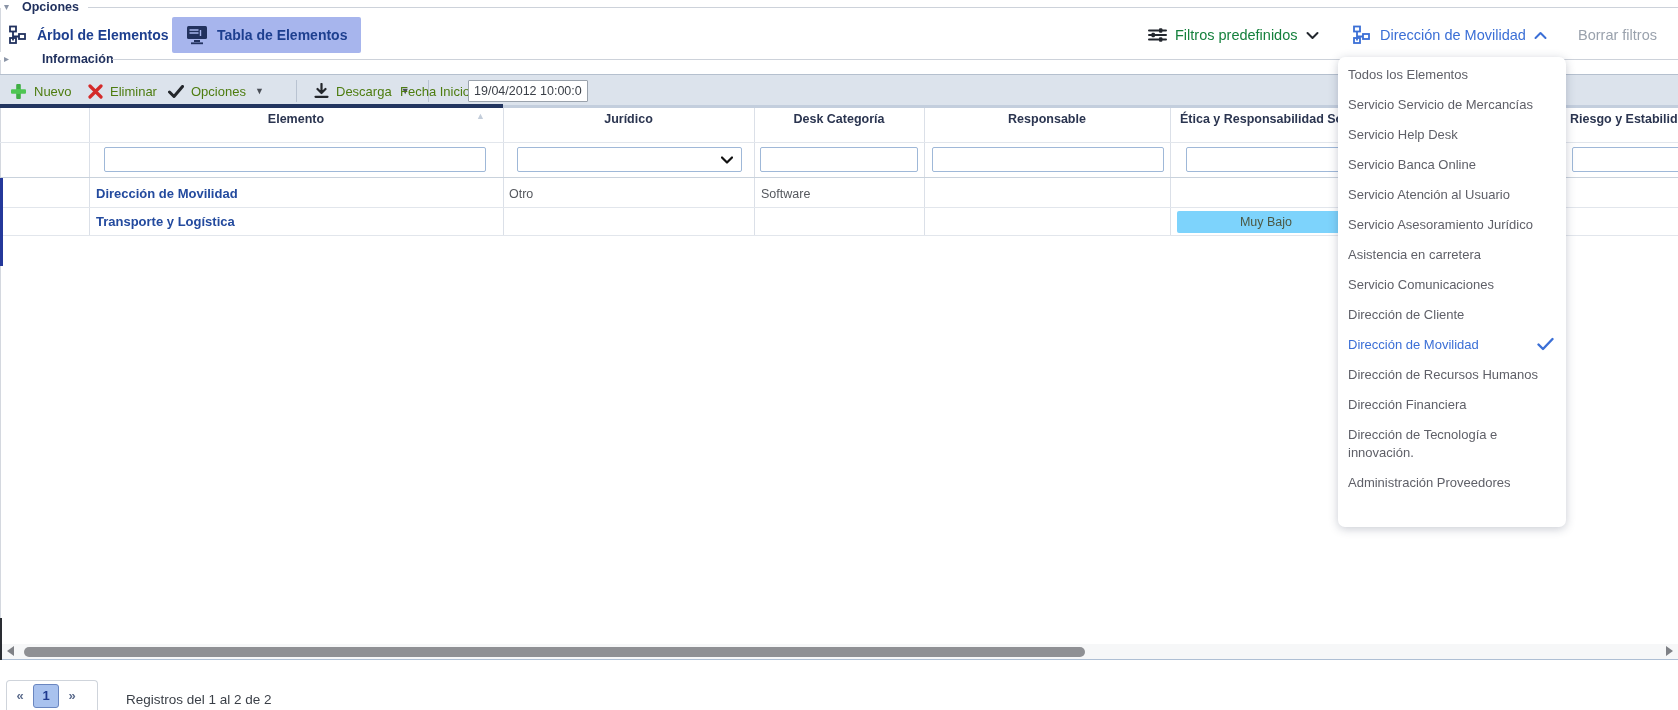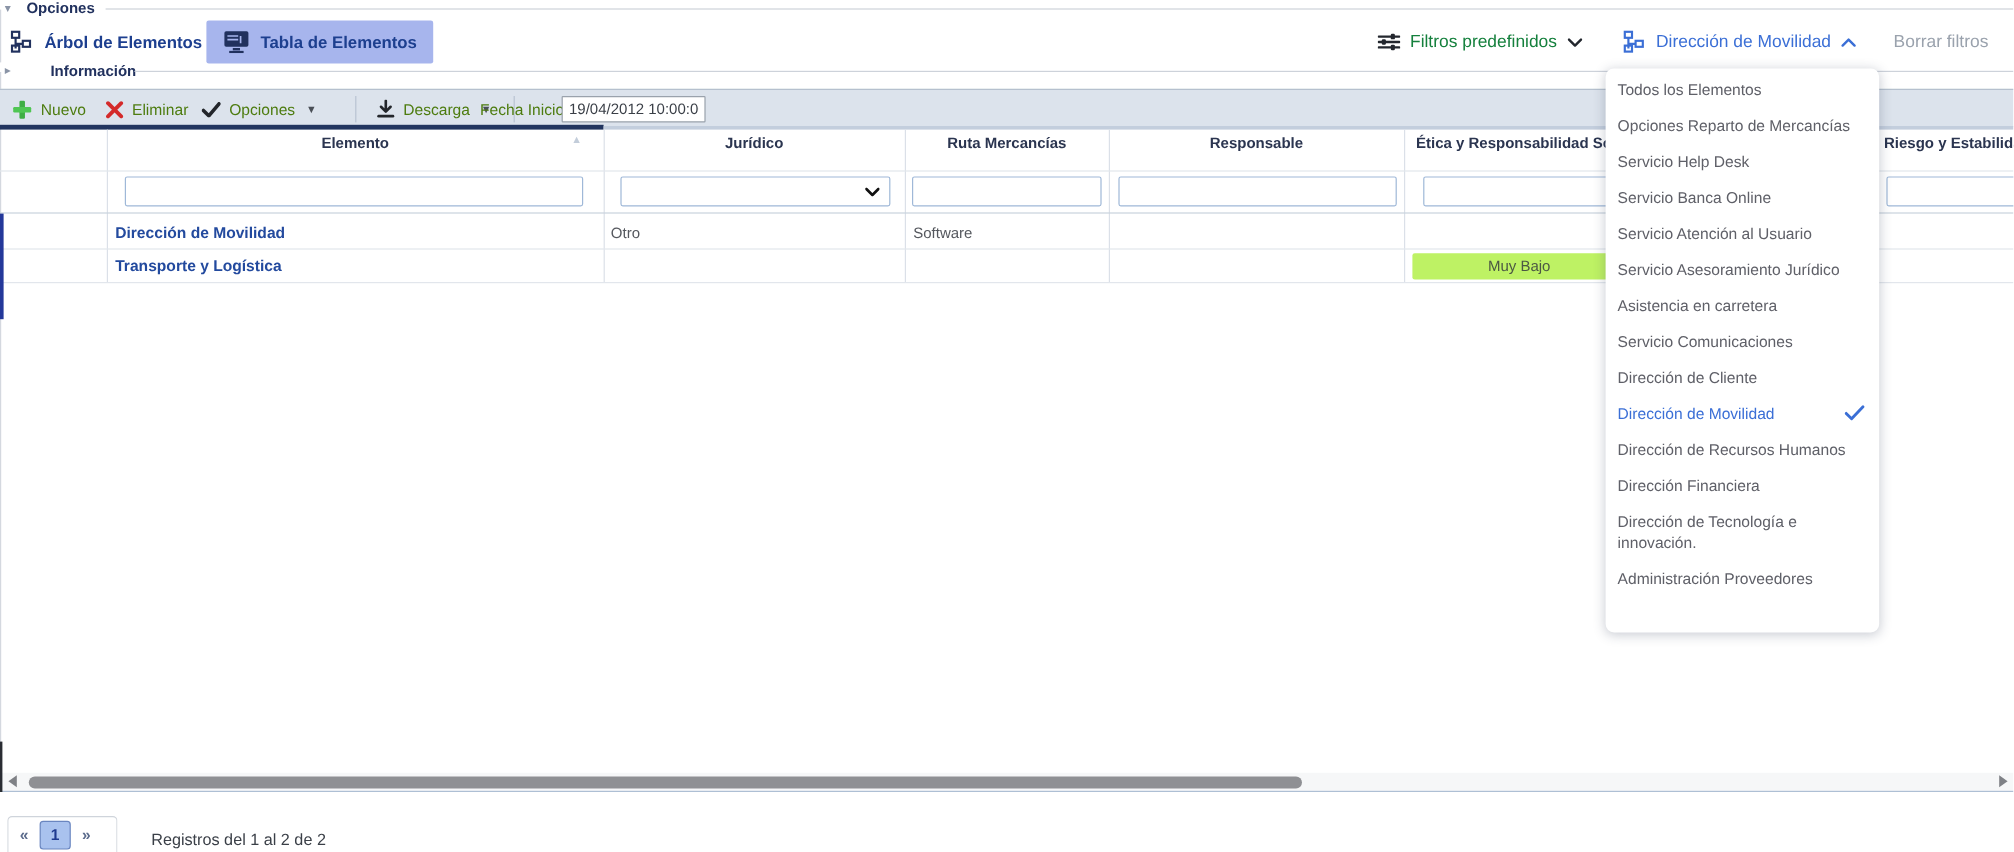--- a/index.html
+++ b/index.html
@@ -42,21 +42,21 @@
   .th.centered { text-align:center; }
   .sort-icon { position:absolute; left:476px; top:111px; font-size:9px; color:#c3cdda; }
   .vline { position:absolute; top:108px; width:1px; height:127px; background:#dbe0e8; }
   .hline { position:absolute; left:0; width:1678px; height:1px; background:#e2e6ec; }
   .filter-input { position:absolute; top:147px; height:25px; border:1px solid #9fb8d8; background:#fff; border-radius:2px;
                   font-family:"Liberation Sans",sans-serif; font-size:12.5px; color:#333; padding:0 6px; }
   .filter-select { position:absolute; top:147px; height:25px; border:1px solid #9fb8d8; background:#fff; border-radius:2px;
                    display:flex; align-items:center; justify-content:flex-end; padding-right:8px; cursor:pointer; }
   .cell-link { position:absolute; font-size:13px; font-weight:bold; color:#234a9e; white-space:nowrap; cursor:pointer; }
   .cell-text { position:absolute; font-size:12.5px; color:#55585e; white-space:nowrap; }
-  .badge { position:absolute; left:1177px; top:211px; width:178px; height:22px; background:#bef264; border-radius:2px;
+  .badge { position:absolute; left:1177px; top:211px; width:178px; height:22px; background:#7dd3fc; border-radius:2px;
            display:flex; align-items:center; justify-content:center; font-size:12.5px; color:#4c5844; }
   .left-blue-bar { left:0; top:178px; width:3px; height:88px; background:#24389a; }
   .left-dark-bar { left:0; top:618px; width:2px; height:42px; background:#2a2d33; }
 
   
   #dropdown { left:1338px; top:57px; width:228px; height:470px; background:#fff; border-radius:7px;
               box-shadow:0 2px 10px rgba(40,50,80,.25); z-index:50; padding:3px 0; overflow:hidden; }
   .dd-item { position:relative; padding:6px 14px 6px 10px; margin:0 0 0 0; line-height:18px; min-height:30px;
              font-size:13px; color:#5f6068; cursor:pointer; display:flex; align-items:center; }
   .dd-item.selected { color:#3b6fd6; }
@@ -217,21 +217,21 @@
     </div>
     <input id="fecha-input" type="text" value="19/04/2012 10:00:00" style="">
   </div>
 
   <div class="abs bar-dark"></div>
   <div class="abs bar-light"></div>
 
   <div class="th centered" style="left:89px;width:414px;">Elemento</div>
   <span class="sort-icon">▲</span>
   <div class="th centered" style="left:503px;width:251px;">Jurídico</div>
-  <div class="th centered" style="left:754px;width:170px;">Ruta Mercancías</div>
+  <div class="th centered" style="left:754px;width:170px;">Desk Categoría</div>
   <div class="th centered" style="left:924px;width:246px;">Responsable</div>
   <div class="th" style="left:1180px;">Ética y Responsabilidad Social</div>
   <div class="th" style="left:1570px;">Riesgo y Estabilidad</div>
 
   <div class="vline" style="left:89px;"></div>
   <div class="vline" style="left:503px;"></div>
   <div class="vline" style="left:754px;"></div>
   <div class="vline" style="left:924px;"></div>
   <div class="vline" style="left:1170px;"></div>
 
@@ -256,21 +256,21 @@
   <div class="left-blue-bar abs"></div>
   <a class="cell-link" style="left:96px;top:186px;">Dirección de Movilidad</a>
   <span class="cell-text" style="left:509px;top:187px;">Otro</span>
   <span class="cell-text" style="left:761px;top:187px;">Software</span>
 
   <a class="cell-link" style="left:96px;top:214px;">Transporte y Logística</a>
   <div class="badge">Muy Bajo</div>
 
   <div class="abs" id="dropdown">
     <div class="dd-item">Todos los Elementos</div>
-    <div class="dd-item">Opciones Reparto de Mercancías</div>
+    <div class="dd-item">Servicio Servicio de Mercancías</div>
     <div class="dd-item">Servicio Help Desk</div>
     <div class="dd-item">Servicio Banca Online</div>
     <div class="dd-item">Servicio Atención al Usuario</div>
     <div class="dd-item">Servicio Asesoramiento Jurídico</div>
     <div class="dd-item">Asistencia en carretera</div>
     <div class="dd-item">Servicio Comunicaciones</div>
     <div class="dd-item">Dirección de Cliente</div>
     <div class="dd-item selected">
       <span>Dirección de Movilidad</span>
       <span class="dd-check">

